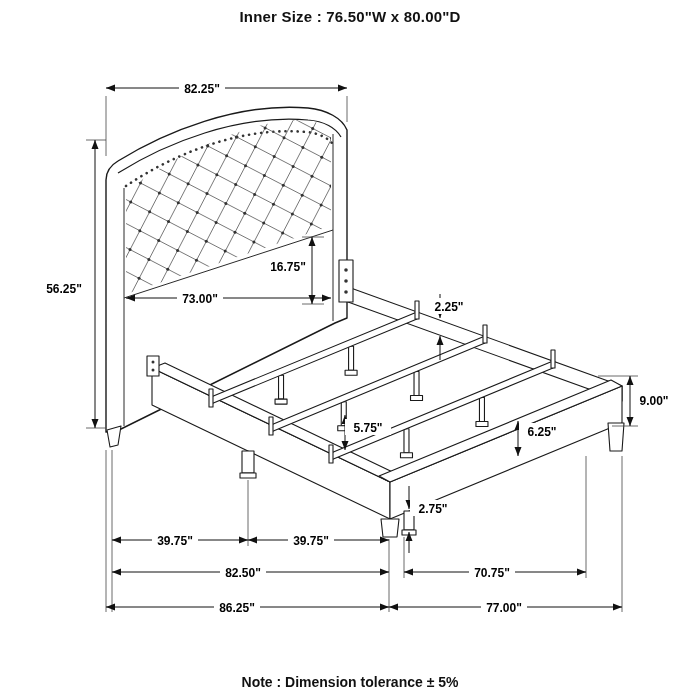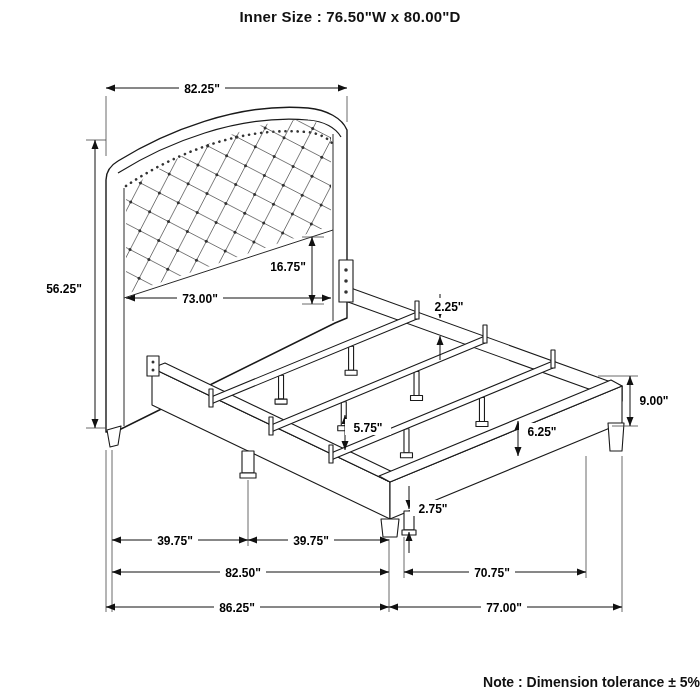--- a/index.html
+++ b/index.html
@@ -1,20 +1,20 @@
 <!DOCTYPE html>
 <html><head>
 <meta charset="utf-8">
 <style>
   html,body{margin:0;padding:0;background:#fff}
   .canvas{position:relative;width:700px;height:700px;background:#fff;overflow:hidden;
           font-family:"Liberation Sans",sans-serif;color:#111}
   .title{position:absolute;top:8px;left:0;width:100%;text-align:center;
          font-size:15px;font-weight:bold;letter-spacing:.2px}
-  .note{position:absolute;bottom:10px;left:0;width:100%;text-align:right;
+  .note{position:absolute;bottom:10px;left:0;width:100%;text-align:center;
         font-size:14px;font-weight:bold}
   svg{position:absolute;left:0;top:0}
   .outline{fill:#fff;stroke:#1a1a1a;stroke-width:1.4;stroke-linejoin:round}
   .part{fill:#fff;stroke:#1a1a1a;stroke-width:1.1;stroke-linejoin:round}
   .edge{fill:none;stroke:#1a1a1a;stroke-width:1.2}
   .thin{fill:none;stroke:#2a2a2a;stroke-width:1}
   .nail{fill:none;stroke:#333;stroke-width:2.6;stroke-linecap:round;stroke-dasharray:.1 6}
   .tuft line{stroke:#555;stroke-width:.8}
   .tuft circle{fill:#333}
   .dim{stroke:#111;stroke-width:1;fill:none}

